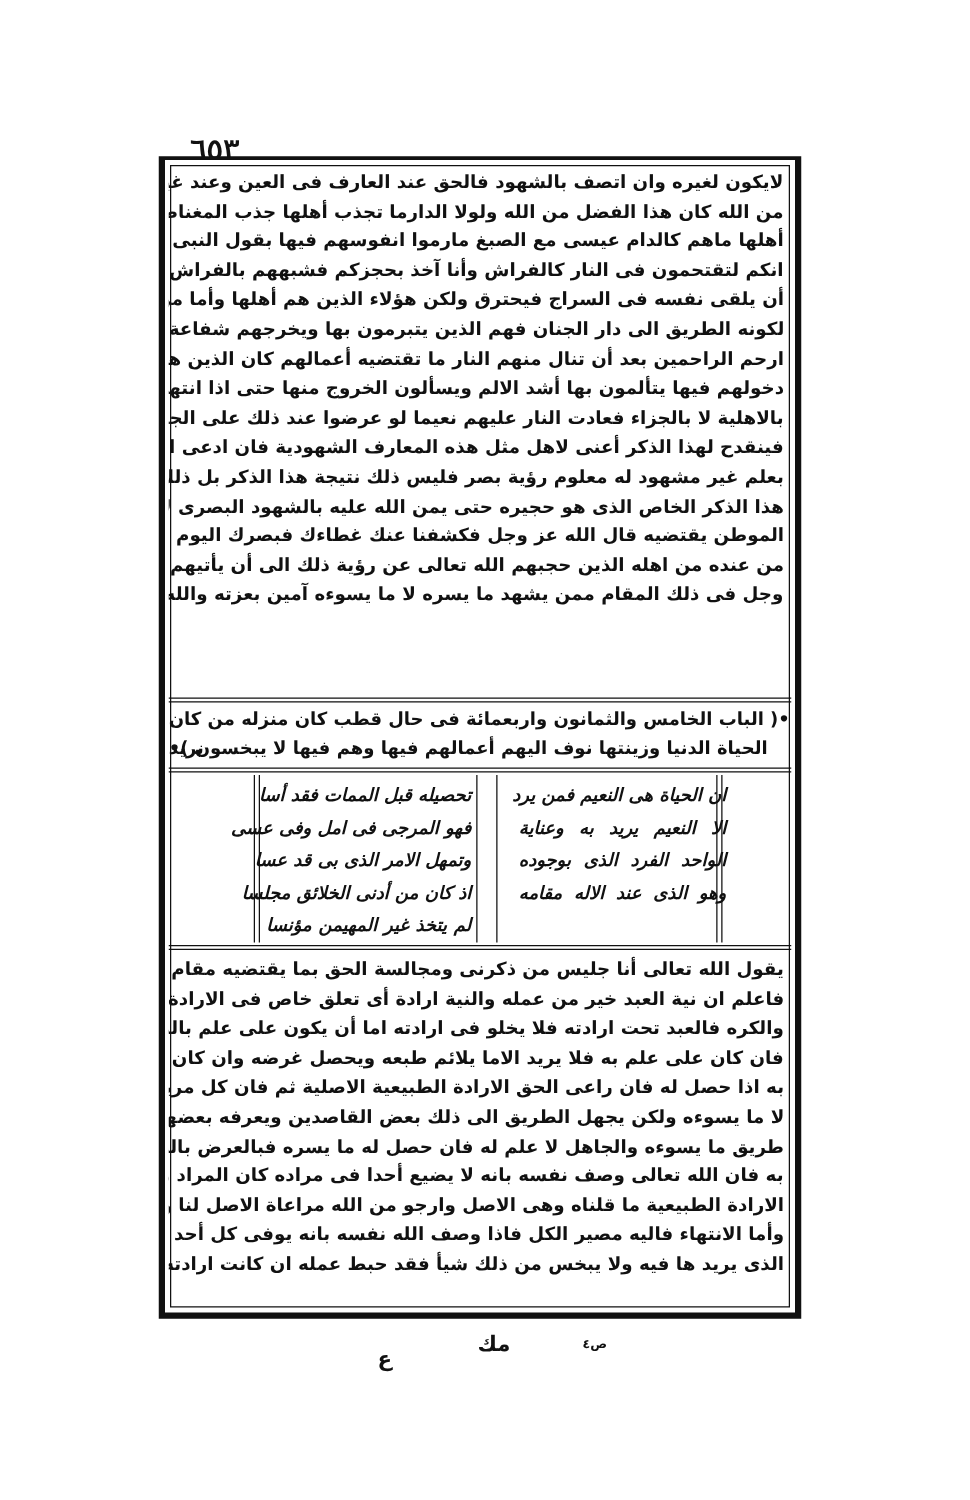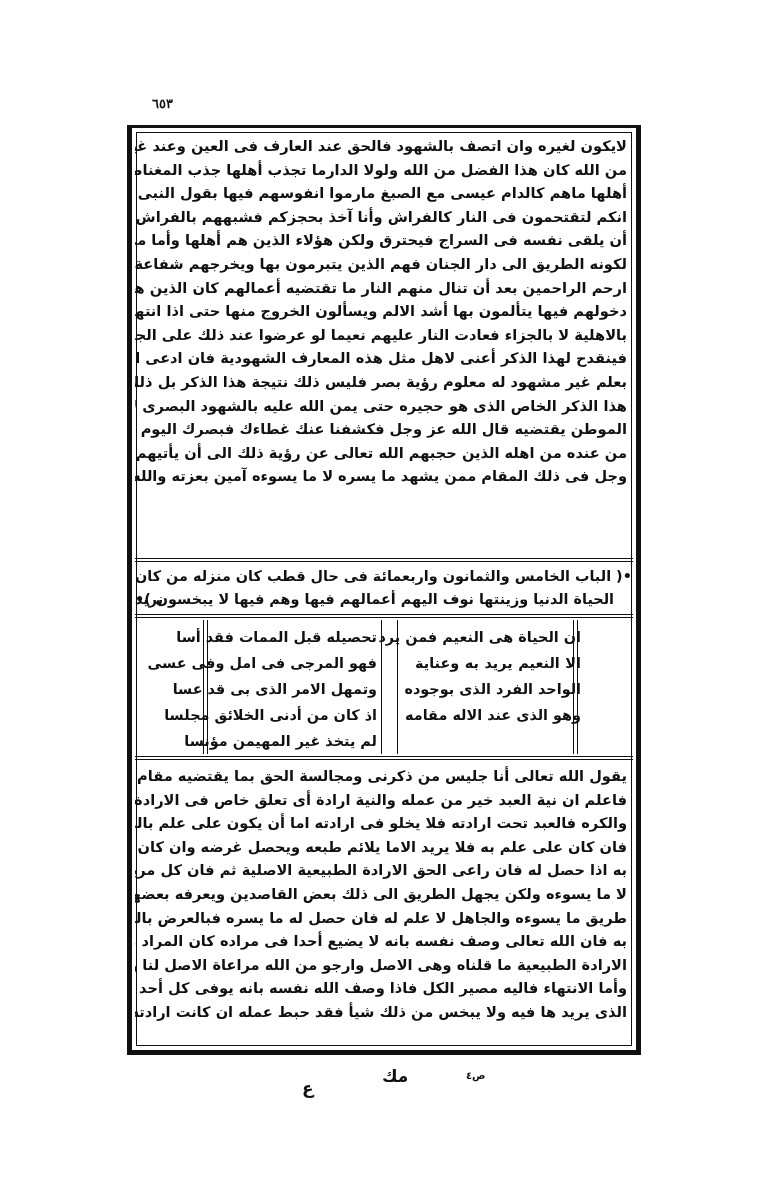--- a/index.html
+++ b/index.html
@@ -1,22 +1,22 @@
 <!DOCTYPE html>
 <html><head>
   <meta charset="utf-8">
   <style>
     html, body { margin: 0; padding: 0; }
     body {
       width: 776px; height: 1200px; background: #ffffff; position: relative; overflow: hidden;
       font-family: "DejaVu Sans", sans-serif; color: #111;
     }
     .page-number {
-      position: absolute; left: 152px; top: 96px; font-size: 13px; font-weight: bold;
-      font-family: Liberation Serif, serif; letter-spacing: 1px;
+      position: absolute; left: 152px; top: 108px; font-size: 22px; font-weight: bold;
+      font-family: Liberation Mono, monospace; letter-spacing: 1px;
     }
     .frame {
       position: absolute; left: 127px; top: 125px; width: 514px; height: 930px;
       border-left: 5px solid #111; border-right: 5px solid #111;
       border-top: 3px solid #111; border-bottom: 5px solid #111;
       box-sizing: border-box;
     }
     .frame-inner {
       position: absolute; left: 4px; right: 4px; top: 4px; bottom: 4px;
       border: 1.5px solid #111;
@@ -38,21 +38,21 @@
       position: absolute; left: 135px; width: 498px; direction: rtl; text-align: left;
       font-size: 14.4px; font-weight: bold;
     }
     .heading .hline { display: block; height: 23px; line-height: 23px; }
     .poem {
       position: absolute; left: 135px; width: 498px; top: 620px; height: 134px;
     }
     .poem .vline { position: absolute; top: 0; bottom: 0; border-left: 1.5px solid #111; }
     .poem .col {
       position: absolute; top: 4px; direction: rtl;
-      font-size: 14.4px; font-weight: bold;
+      font-size: 14.4px; font-weight: bold; font-style: italic;
     }
     .poem .col span { display: block; height: 26px; line-height: 26px; white-space: nowrap; text-align: justify; text-align-last: justify; }
     .footer-sig {
       position: absolute; top: 1078px; font-size: 17px; font-weight: bold; direction: rtl;
     }
   </style>
 </head>
 <body>
 
 <div class="page-number">٦٥٣</div>

